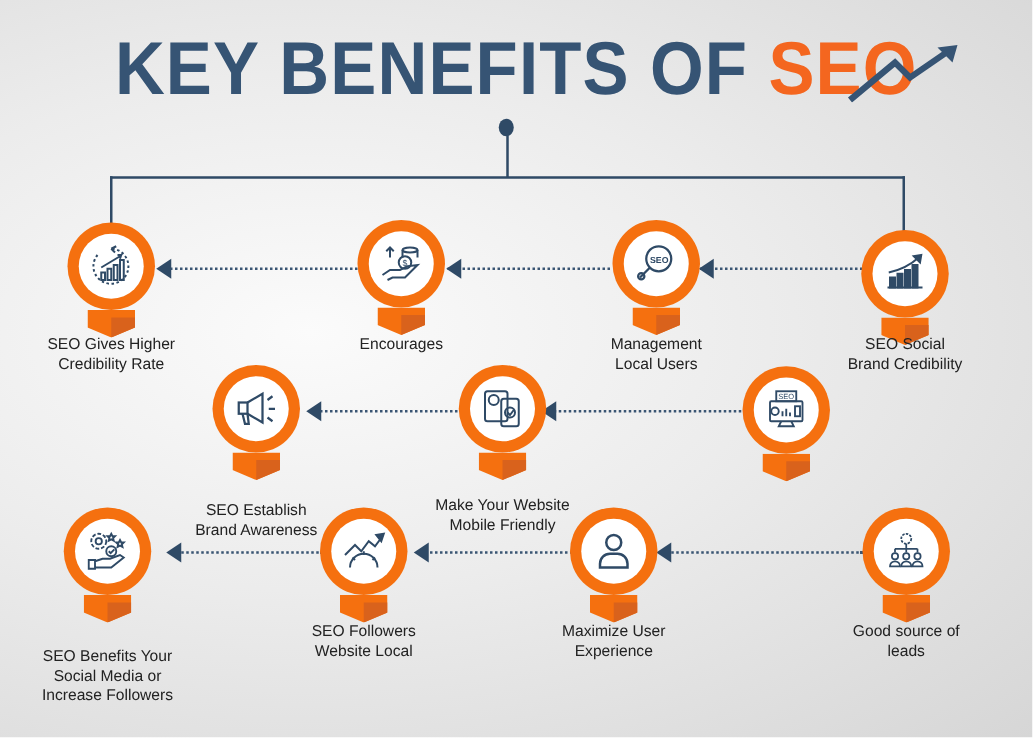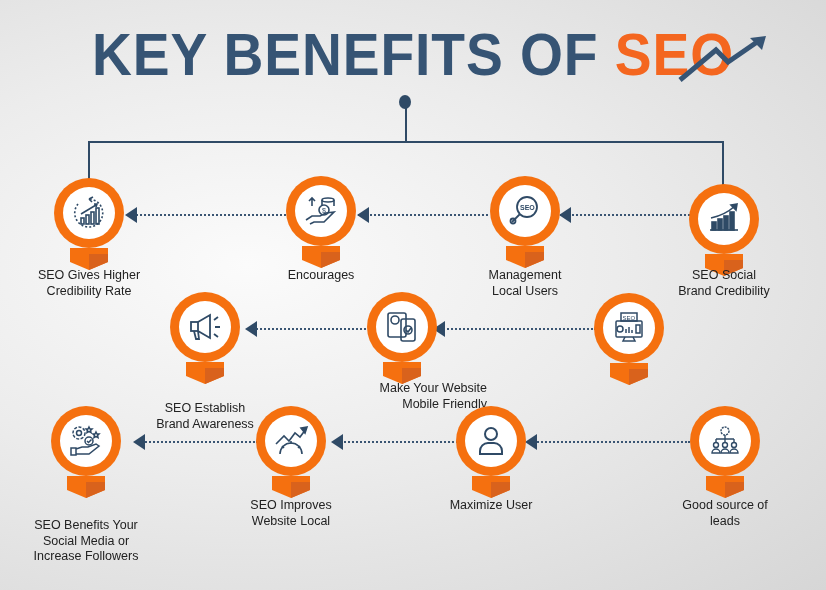--- a/index.html
+++ b/index.html
@@ -175,21 +175,21 @@
           <rect x="18" y="11" width="14" height="22" rx="2"></rect>
           <circle cx="25" cy="22" r="4"></circle>
           <path d="M23 22 l2 2 l3 -4"></path>
         </svg>
     </div>
     <svg class="base" viewBox="0 0 38 22">
         <polygon points="0,0 38,0 38,14 19,22 0,14" fill="#f5700f"></polygon>
         <polygon points="19,6 38,6 38,14 19,22" fill="#d9621c"></polygon>
       </svg>
   </div>
-  <div class="label" style="left:317px;top:381px;text-align:right;">
+  <div class="label" style="left:317px;top:397px;">
       <div>Make Your Website</div>
       <div>Mobile Friendly</div>
     </div>
 
   <div class="node" style="left:594px;top:293px;">
     <div class="ring"></div>
       <div class="inner">
       <svg width="38" height="38" viewBox="0 0 38 38" fill="none" stroke="#2f4a66" stroke-width="1.5">
         <rect x="11" y="4" width="16" height="8"></rect>
           <text x="12.5" y="10.5" font-size="6" fill="#2f4a66" stroke="none">SEO</text>
@@ -239,39 +239,40 @@
         <path d="M8 32 a11 11 0 0 1 22 0"></path>
           <path d="M12 26 l-2 -2 M19 22 v-3 M26 26 l2 -2"></path>
         </svg>
     </div>
     <svg class="base" viewBox="0 0 38 22">
         <polygon points="0,0 38,0 38,14 19,22 0,14" fill="#f5700f"></polygon>
         <polygon points="19,6 38,6 38,14 19,22" fill="#d9621c"></polygon>
       </svg>
   </div>
   <div class="label" style="left:206px;top:498px;">
-      <div>SEO Improves</div>
+      <div>SEO Followers</div>
       <div>Website Local</div>
     </div>
 
   <div class="node" style="left:456px;top:406px;">
     <div class="ring"></div>
       <div class="inner">
       <svg width="38" height="38" viewBox="0 0 38 38" fill="none" stroke="#2f4a66" stroke-width="2">
         <circle cx="19" cy="12" r="6"></circle>
           <path d="M8 32 v-3 a8 8 0 0 1 8 -8 h6 a8 8 0 0 1 8 8 v3 z"></path>
         </svg>
     </div>
     <svg class="base" viewBox="0 0 38 22">
         <polygon points="0,0 38,0 38,14 19,22 0,14" fill="#f5700f"></polygon>
         <polygon points="19,6 38,6 38,14 19,22" fill="#d9621c"></polygon>
       </svg>
   </div>
   <div class="label" style="left:406px;top:498px;">
       <div>Maximize User</div>
+      <div>Experience</div>
     </div>
 
   <div class="node" style="left:690px;top:406px;">
     <div class="ring"></div>
       <div class="inner">
       <svg width="38" height="38" viewBox="0 0 38 38" fill="none" stroke="#2f4a66" stroke-width="1.4">
         <circle cx="19" cy="9" r="4" stroke-dasharray="2 1"></circle>
           <path d="M19 13 v4 M10 17 h18 M10 17 v3 M19 17 v3 M28 17 v3"></path>
         <circle cx="10" cy="23" r="2.5"></circle>
           <path d="M6 31 a4 4 0 0 1 8 0 z"></path>

